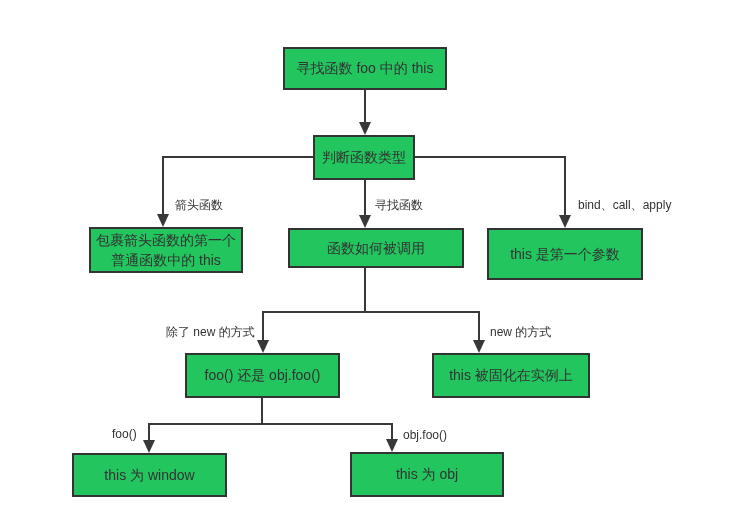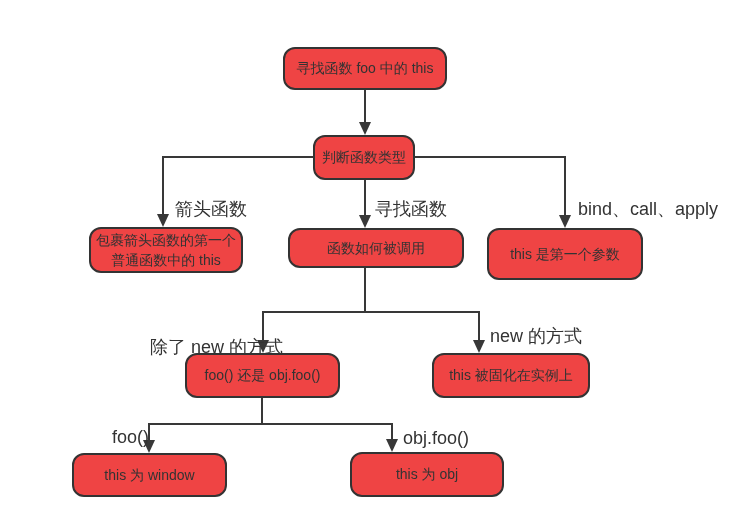--- a/index.html
+++ b/index.html
@@ -11,23 +11,23 @@
     position: relative;
     width: 732px;
     height: 522px;
     background: var(--background, #ffffff);
     font-family: "Liberation Sans", "DejaVu Sans", sans-serif;
     overflow: hidden;
   }
   .node {
     position: absolute;
     box-sizing: border-box;
-    background: #ef4444;
+    background: #22c55e;
     border: 2px solid var(--border, #333333);
-    border-radius: 12px;
+    border-radius: 0;
     display: flex;
     align-items: center;
     justify-content: center;
     text-align: center;
     font-size: 14px;
     line-height: 1.45;
     color: var(--text, #333333);
     white-space: pre-line;
   }
   .vline, .hline {
@@ -37,21 +37,21 @@
   .arrow-down {
     position: absolute;
     width: 0;
     height: 0;
     border-left: 6px solid transparent;
     border-right: 6px solid transparent;
     border-top: 13px solid var(--line, #383838);
   }
   .edge-label {
     position: absolute;
-    font-size: 18px;
+    font-size: 12px;
     color: var(--text, #333333);
     white-space: nowrap;
   }
 </style>
 </head>
 <body>
 
 <div class="canvas">
 
   <div class="vline" style="left:364px; top:90px; width:2px; height:33px;"></div>
@@ -68,21 +68,21 @@
 
   <div class="hline" style="left:415px; top:156px; width:151px; height:2px;"></div>
   <div class="vline" style="left:564px; top:156px; width:2px; height:60px;"></div>
   <div class="arrow-down" style="left:559px; top:215px;"></div>
   <div class="edge-label" style="left:578px; top:197px;">bind、call、apply</div>
 
   <div class="vline" style="left:364px; top:268px; width:2px; height:45px;"></div>
   <div class="hline" style="left:262px; top:311px; width:218px; height:2px;"></div>
   <div class="vline" style="left:262px; top:311px; width:2px; height:30px;"></div>
   <div class="arrow-down" style="left:257px; top:340px;"></div>
-  <div class="edge-label" style="left:150px; top:324px;margin-top:11px;">除了 new 的方式</div>
+  <div class="edge-label" style="left:166px; top:324px;">除了 new 的方式</div>
   <div class="vline" style="left:478px; top:311px; width:2px; height:30px;"></div>
   <div class="arrow-down" style="left:473px; top:340px;"></div>
   <div class="edge-label" style="left:490px; top:324px;">new 的方式</div>
 
   <div class="vline" style="left:261px; top:398px; width:2px; height:26px;"></div>
   <div class="hline" style="left:148px; top:423px; width:245px; height:2px;"></div>
   <div class="vline" style="left:148px; top:423px; width:2px; height:18px;"></div>
   <div class="arrow-down" style="left:143px; top:440px;"></div>
   <div class="edge-label" style="left:112px; top:427px;">foo()</div>
   <div class="vline" style="left:391px; top:423px; width:2px; height:18px;"></div>

